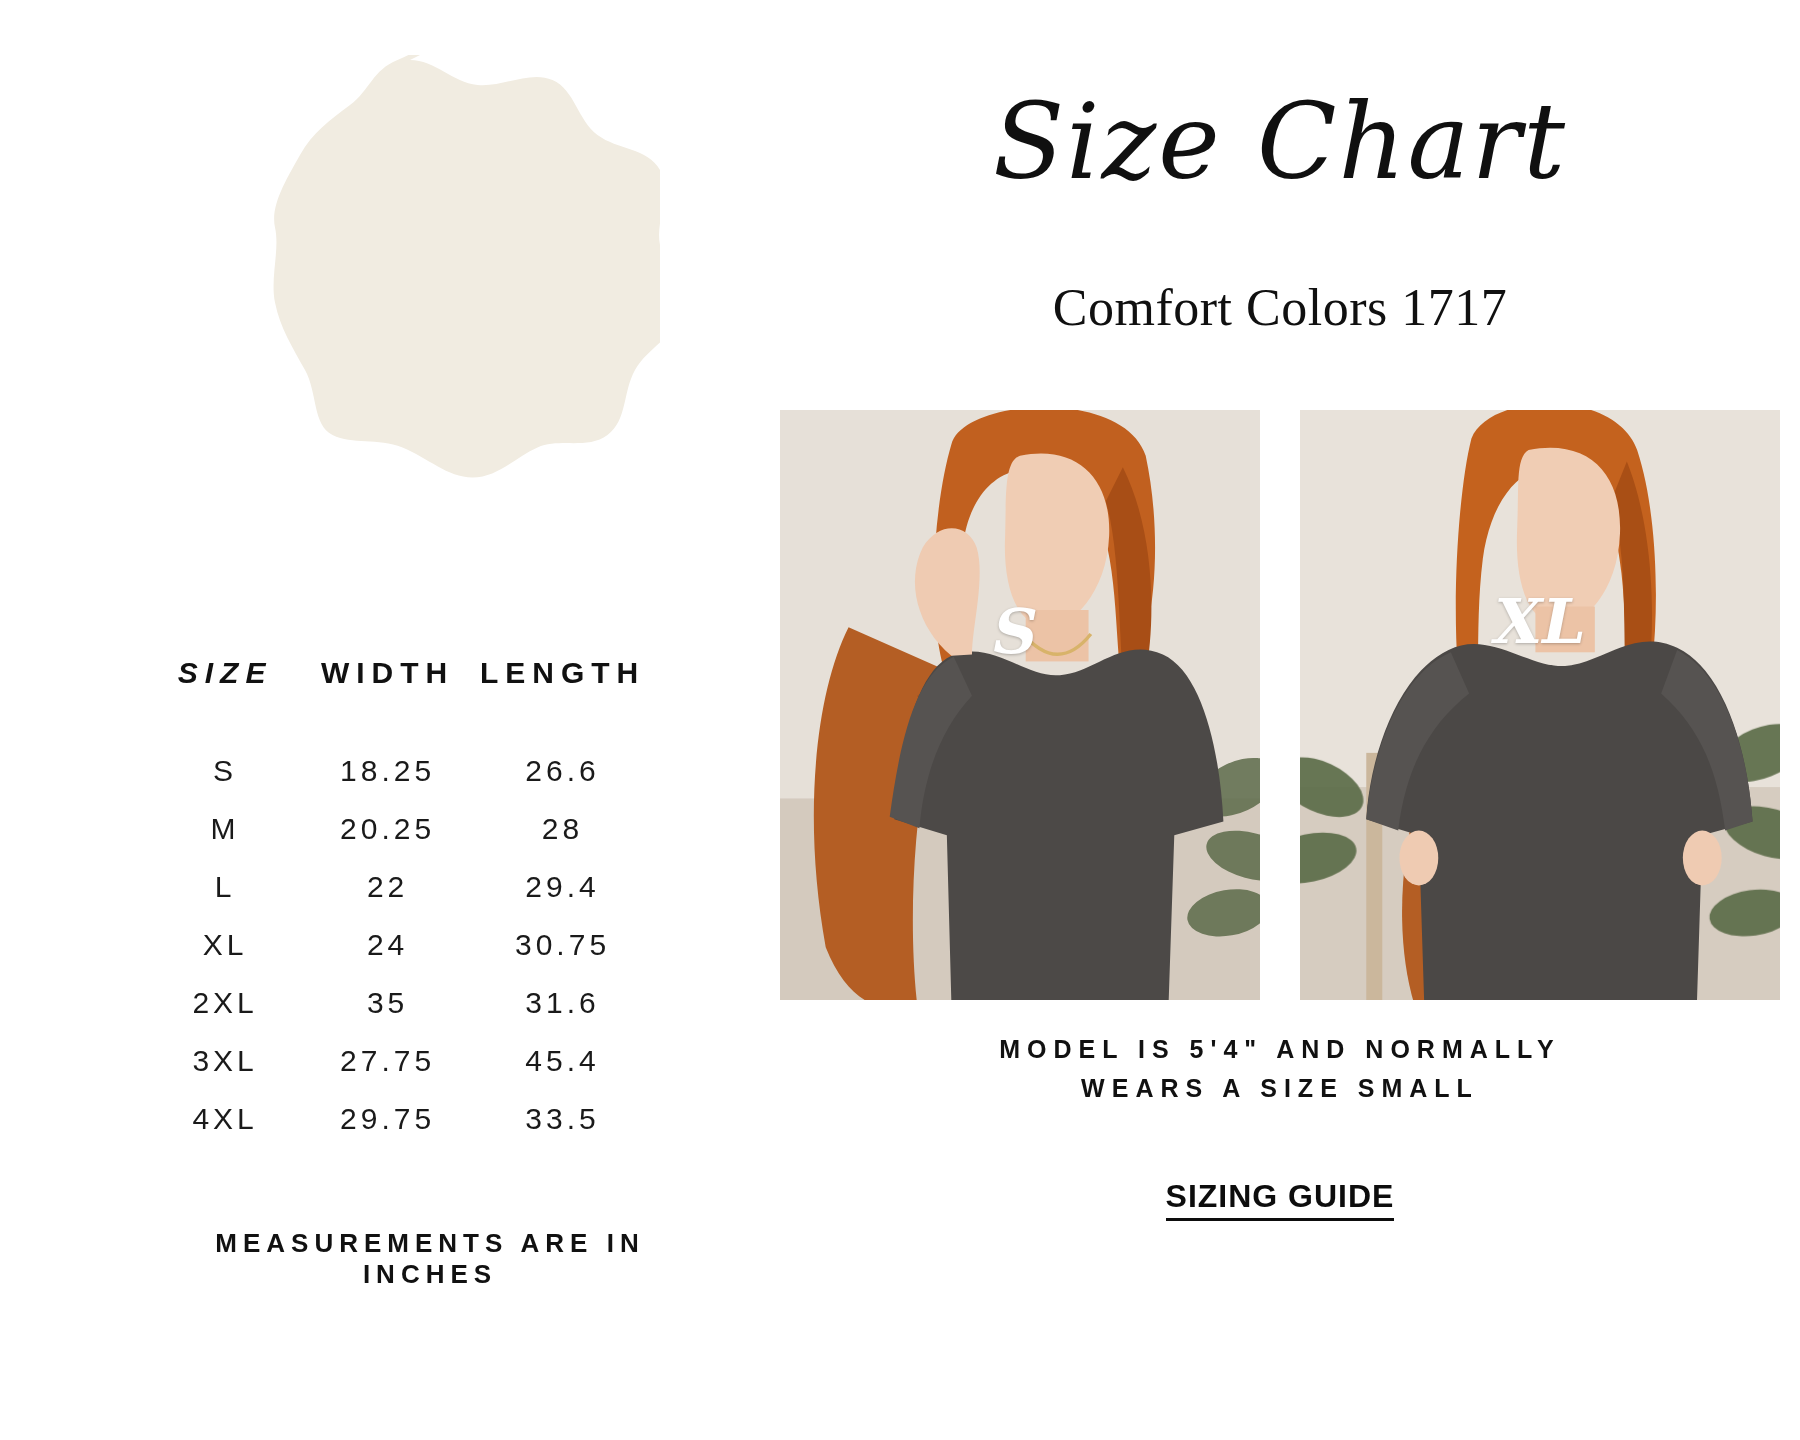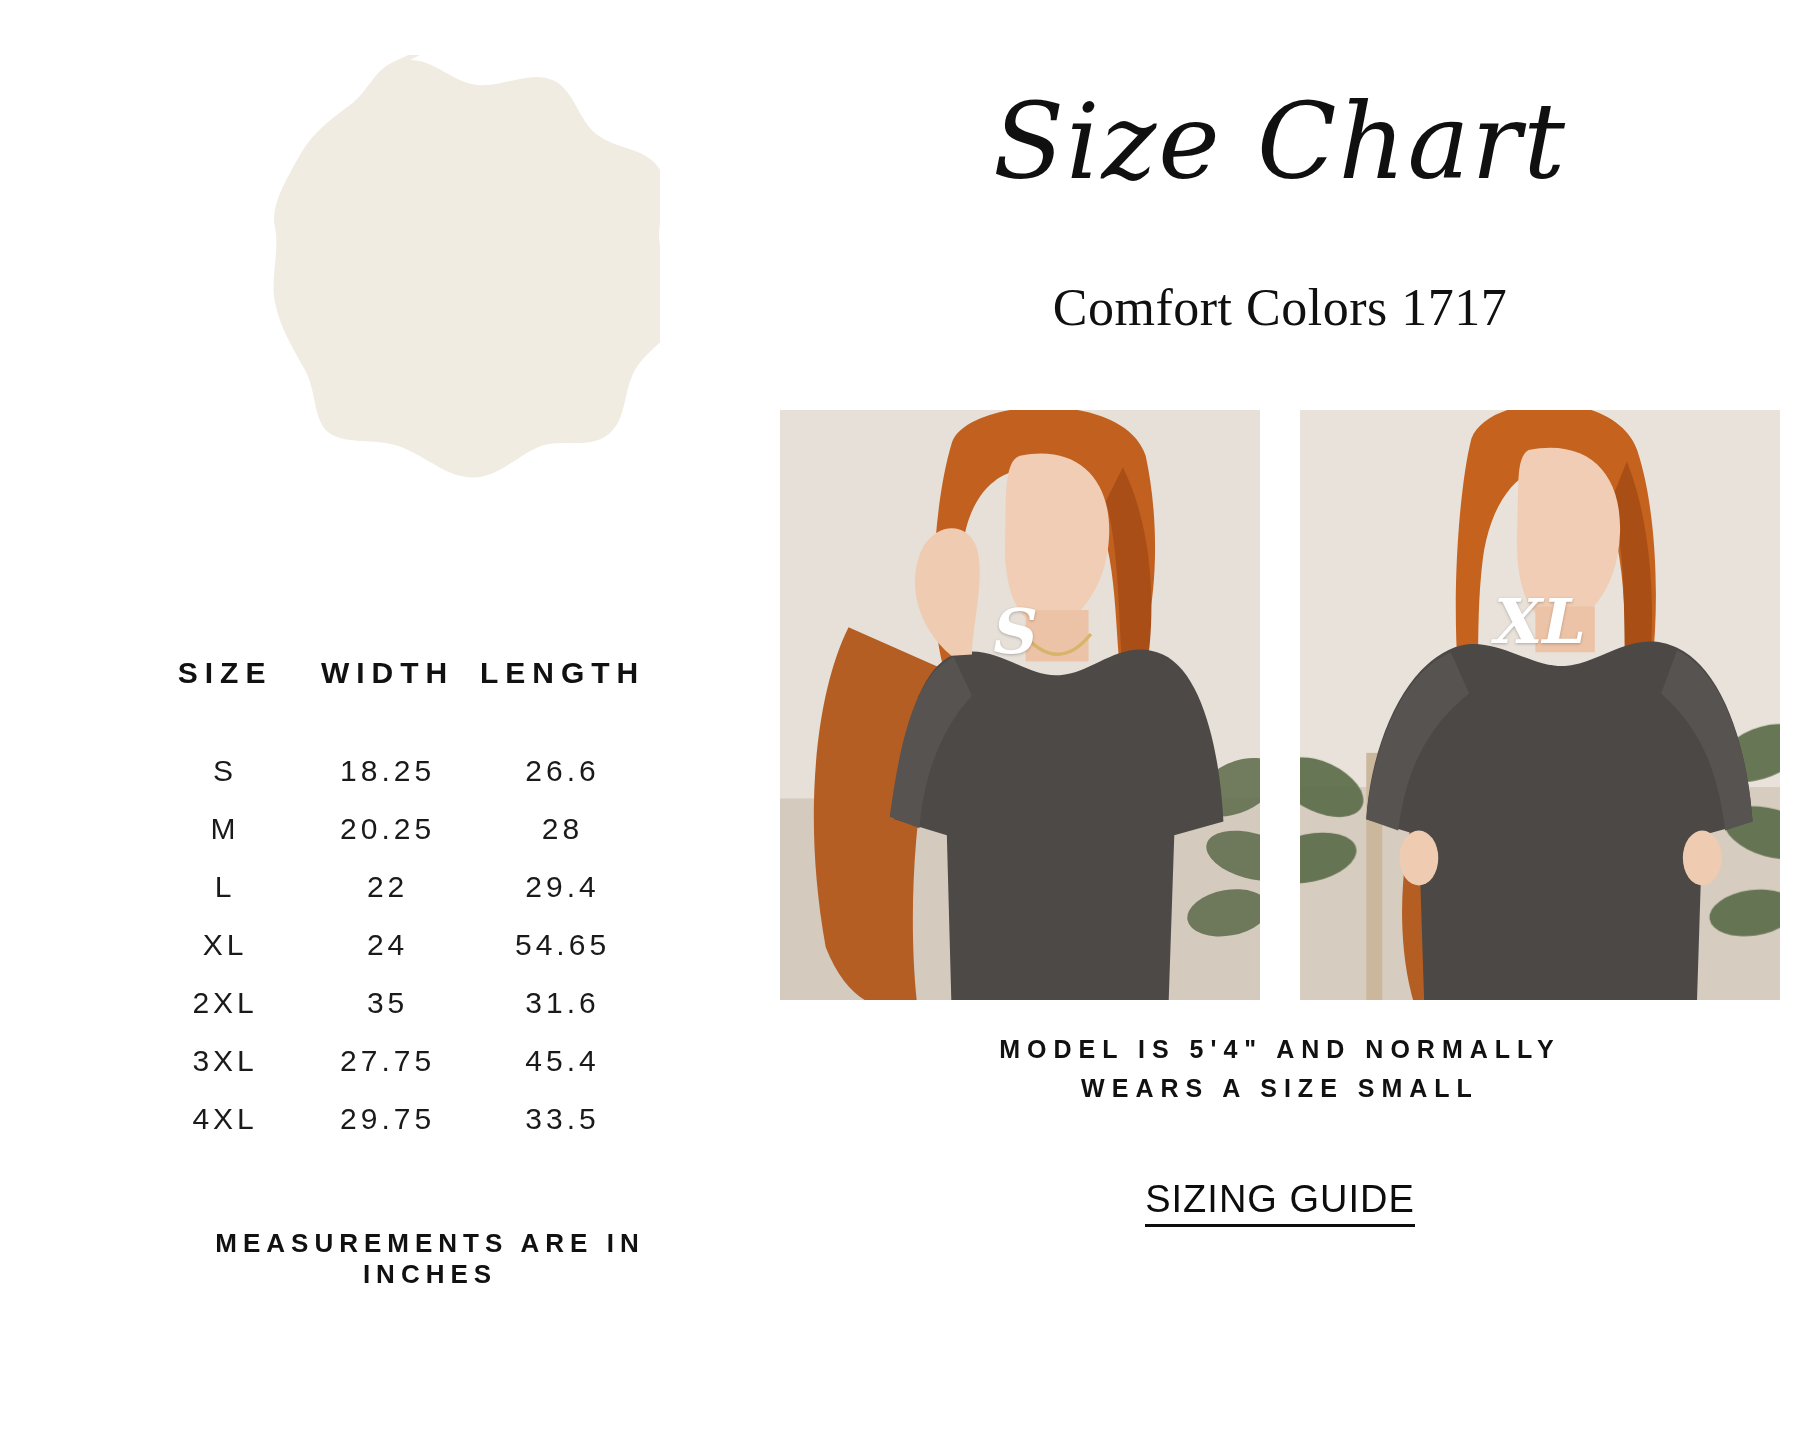--- a/index.html
+++ b/index.html
@@ -48,21 +48,21 @@
   }
   table.size-table th {
     font-family: "Liberation Sans", sans-serif;
     font-weight: bold;
     font-size: 30px;
     letter-spacing: 7px;
     color: #111111;
     padding-bottom: 52px;
     text-align: center;
   }
-  table.size-table th.c0 { width: 30%; }
+  table.size-table th.c0 { width: 30%; font-style: italic; }
   table.size-table th.c1 { width: 35%; }
   table.size-table th.c2 { width: 35%; }
   table.size-table td {
     font-family: "Liberation Sans", sans-serif;
     font-weight: normal;
     font-size: 30px;
     letter-spacing: 4px;
     color: #1a1a1a;
     text-align: center;
     padding: 12px 0;
@@ -158,22 +158,22 @@
     color: #111111;
   }
 
   .guide-title {
     position: absolute;
     left: 0;
     top: 1178px;
     width: 1040px;
     text-align: center;
     font-family: "Liberation Sans", sans-serif;
-    font-weight: normal;
-    font-size: 38px;
+    font-weight: bold;
+    font-size: 32px;
     letter-spacing: 1px;
     color: #0d0d0d;
   }
   .guide-title span { border-bottom: 3px solid #0d0d0d; padding-bottom: 4px; }
 
   .guide-lines {
     position: absolute;
     left: 0;
     top: 1245px;
     width: 1040px;
@@ -223,21 +223,21 @@
           <td>28</td>
         </tr>
         <tr>
           <td>L</td>
           <td>22</td>
           <td>29.4</td>
         </tr>
         <tr>
           <td>XL</td>
           <td>24</td>
-          <td>54.65</td>
+          <td>30.75</td>
         </tr>
         <tr>
           <td>2XL</td>
           <td>35</td>
           <td>31.6</td>
         </tr>
         <tr>
           <td>3XL</td>
           <td>27.75</td>
           <td>45.4</td>

